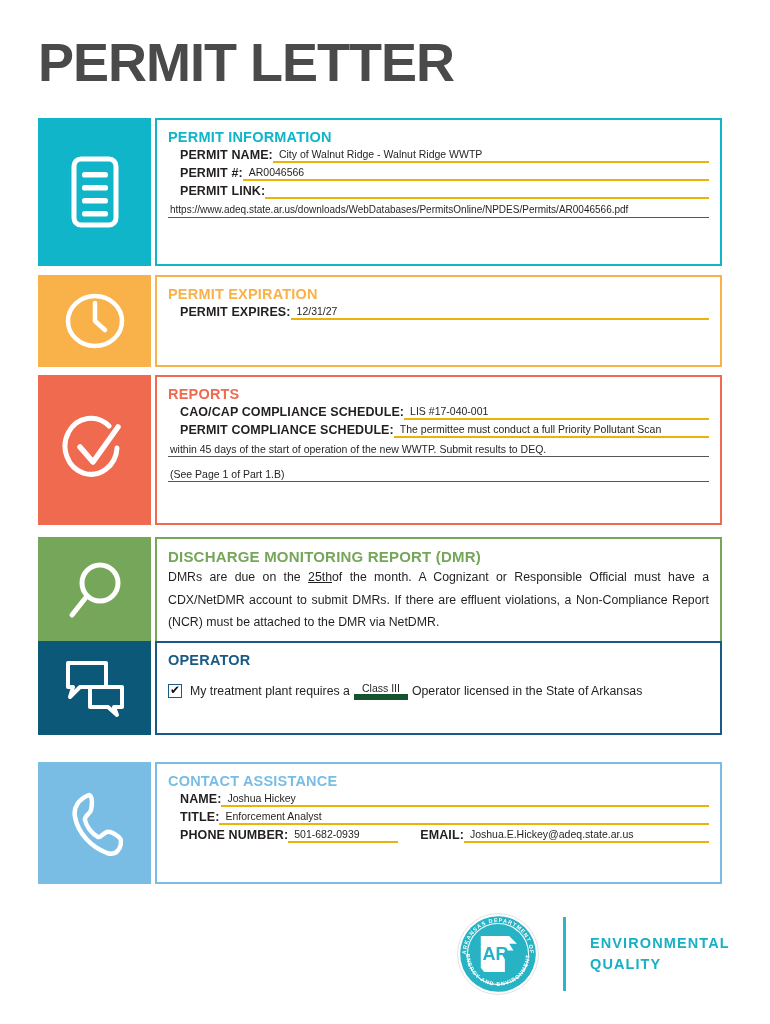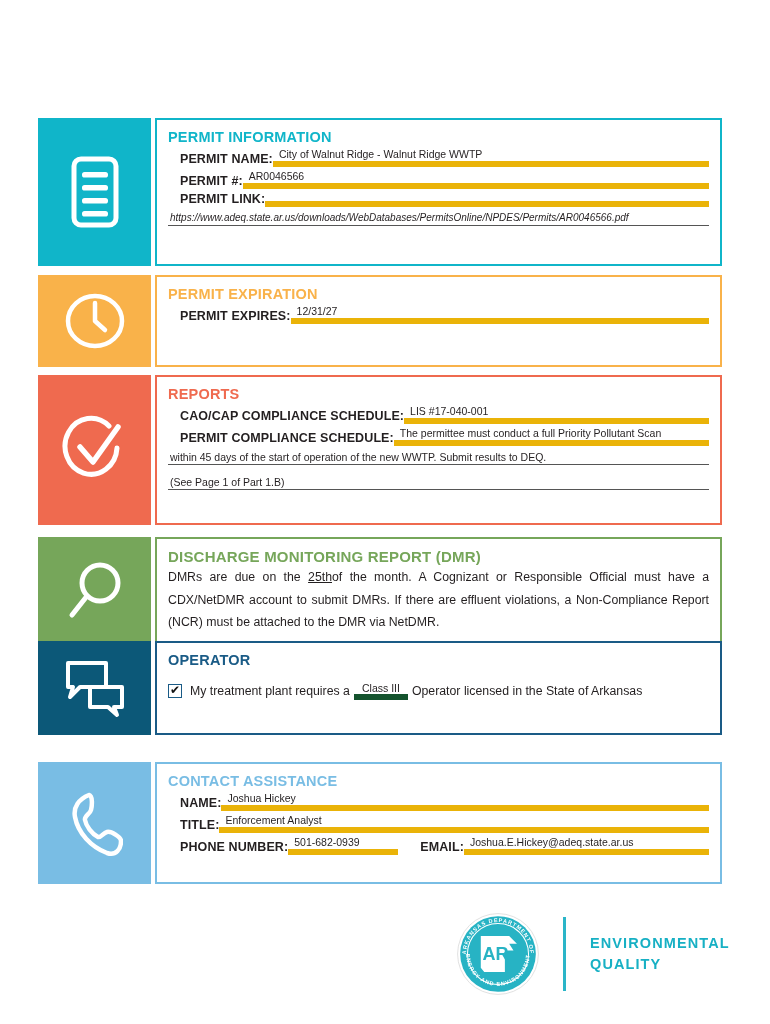--- a/index.html
+++ b/index.html
@@ -64,21 +64,21 @@
     font-weight: bold;
     color: #231f20;
     white-space: nowrap;
     letter-spacing: .1px;
     padding-bottom: 1px;
   }
   .field-value {
     flex: 1 1 auto;
     font-size: 10.5px;
     color: #231f20;
-    border-bottom: 6px solid #eab308;
+    border-bottom: 2px solid #eab308;
     padding: 0 0 1px 6px;
     min-height: 14px;
     white-space: nowrap;
     overflow: hidden;
   }
   .full-line {
     font-size: 10.5px;
     color: #231f20;
     border-bottom: 1px solid #555;
     padding: 0 0 1px 2px;
@@ -190,20 +190,21 @@
     font-size: 14.5px;
     letter-spacing: 1.1px;
     line-height: 1.45;
   }
 </style>
 </head>
 <body>
 
 <div class="page">
 
+  <div class="page-title">PERMIT LETTER</div>
 
   <div class="section" id="sec-permit-info">
     <div class="icon-tile tile-teal">
       <svg class="ico" width="52" height="74" viewBox="0 0 52 74">
         <rect x="5" y="4" width="42" height="66" rx="7" ry="7" fill="none" stroke="#fff" stroke-width="5"></rect>
         <rect x="13" y="17" width="26" height="5.5" rx="2.6" fill="#fff"></rect>
         <rect x="13" y="30" width="26" height="5.5" rx="2.6" fill="#fff"></rect>
         <rect x="13" y="43" width="26" height="5.5" rx="2.6" fill="#fff"></rect>
         <rect x="13" y="56" width="26" height="5.5" rx="2.6" fill="#fff"></rect>
       </svg>
@@ -215,21 +216,21 @@
         <span class="field-value">City of Walnut Ridge - Walnut Ridge WWTP</span>
       </div>
       <div class="field-row">
         <span class="field-label">PERMIT #:</span>
         <span class="field-value">AR0046566</span>
       </div>
       <div class="field-row">
         <span class="field-label">PERMIT LINK:</span>
         <span class="field-value"></span>
       </div>
-      <div class="full-line small" style="font-size:10px;font-style:italic;">https://www.adeq.state.ar.us/downloads/WebDatabases/PermitsOnline/NPDES/Permits/AR0046566.pdf</div>
+      <div class="full-line small" style="font-size:10px;">https://www.adeq.state.ar.us/downloads/WebDatabases/PermitsOnline/NPDES/Permits/AR0046566.pdf</div>
     </div>
   </div>
 
   <div class="section" id="sec-permit-exp">
     <div class="icon-tile tile-orange">
       <svg class="ico" width="64" height="64" viewBox="0 0 64 64">
         <ellipse cx="32" cy="32" rx="27" ry="25" fill="none" stroke="#fff" stroke-width="4.5"></ellipse>
         <path d="M32 14 L32 32 L42 41" fill="none" stroke="#fff" stroke-width="4.5" stroke-linecap="round" stroke-linejoin="round"></path>
       </svg>
     </div>

